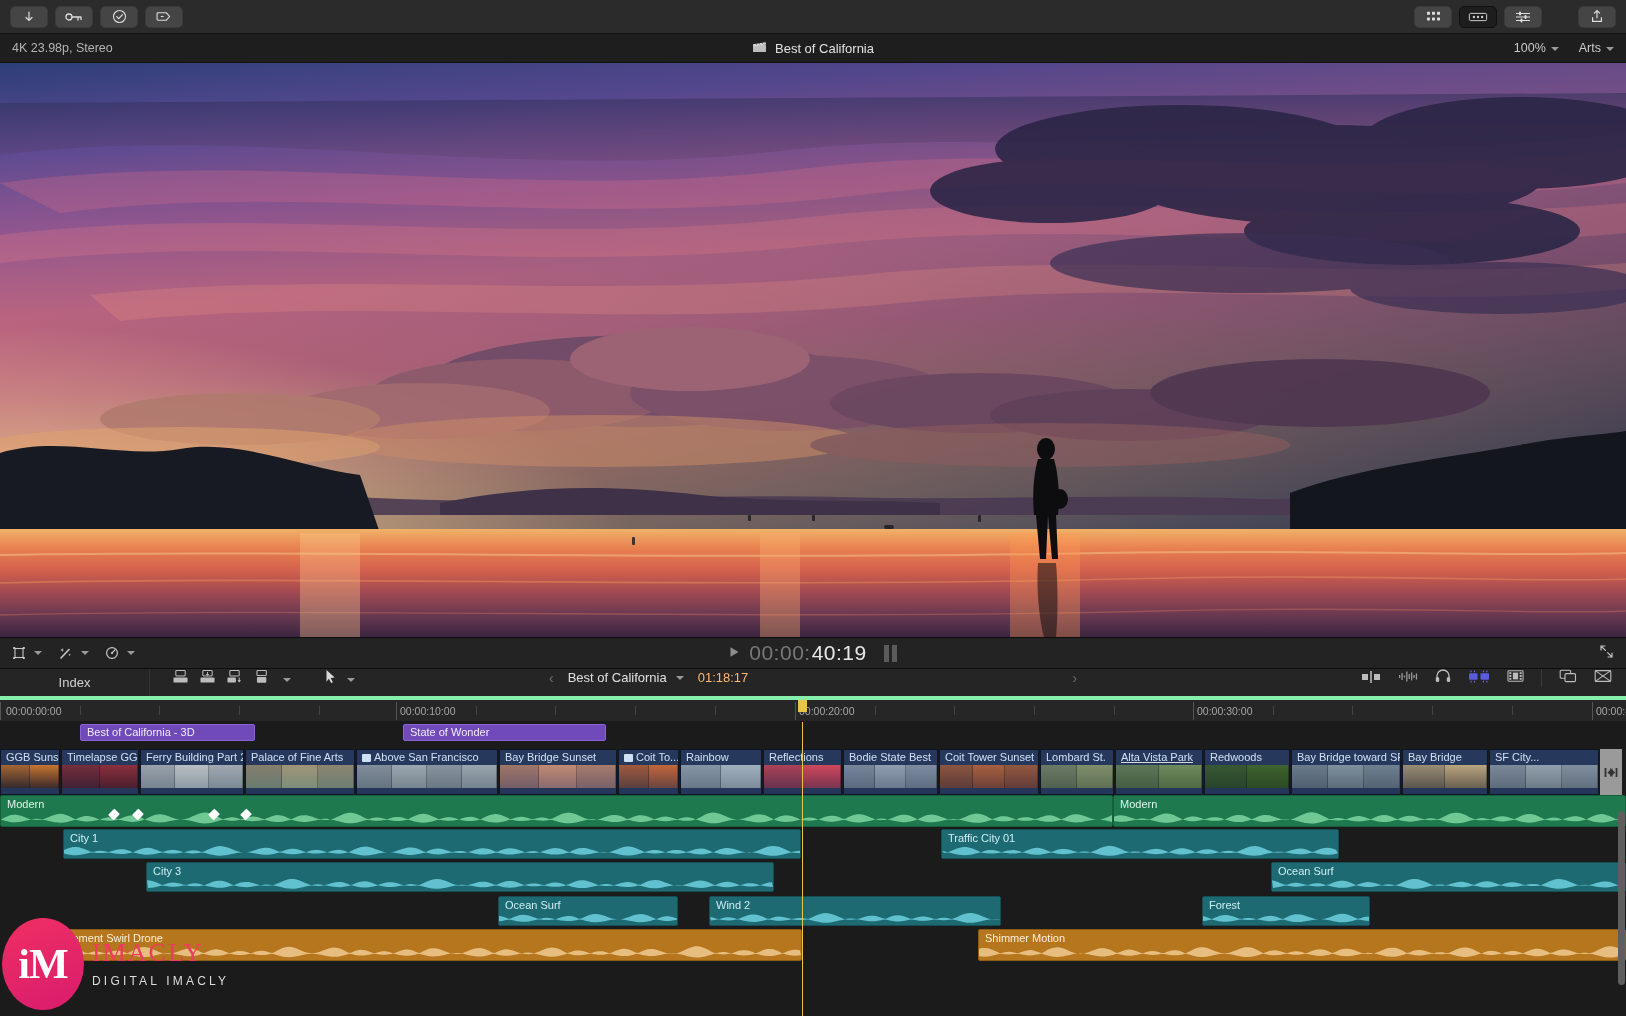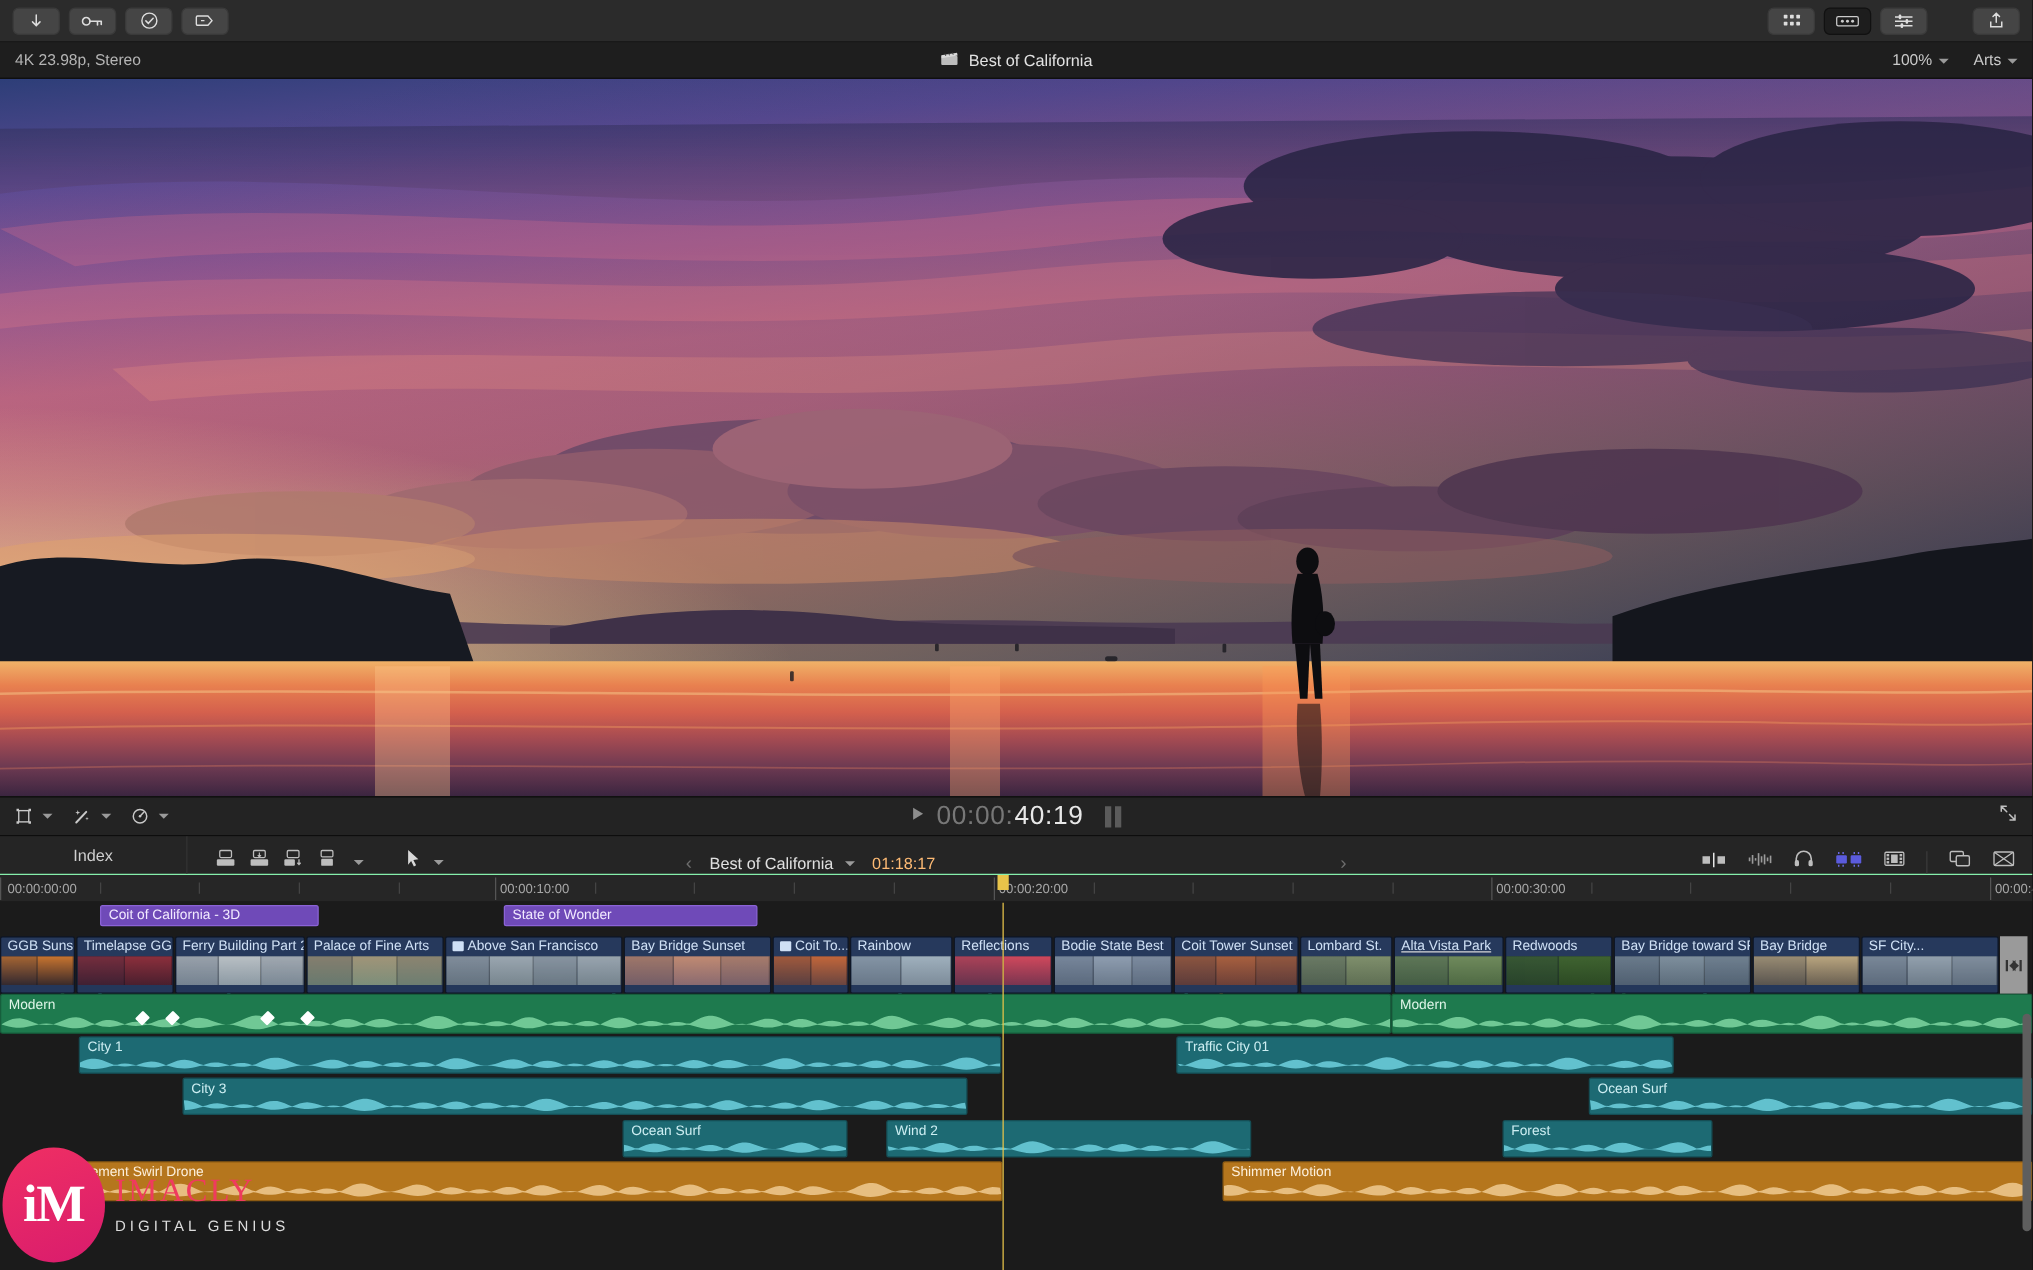--- a/index.html
+++ b/index.html
@@ -38,22 +38,22 @@
   .tc { position:absolute; left:0; right:0; display:flex; align-items:center;
     justify-content:center; gap:9px; pointer-events:none; }
   .tc-text { font-size:21px; letter-spacing:.5px; font-family:"Liberation Sans",sans-serif; }
   .tc-dim { color:#777; }
   .tc-br { color:#e8e8e8; }
   .tc-bars { display:flex; gap:3px; margin-left:8px; }
   .tc-bars i { display:block; width:5px; height:17px; background:#5b5b5b; }
   .tr-right { margin-left:auto; }
 
   
-  .tlbar { height:31px; background:#252525; border-bottom:1px solid #86efac;
-    display:flex; align-items:flex-end; position:relative; }
+  .tlbar { height:31px; background:#252525; border-bottom:4px solid #86efac;
+    display:flex; align-items:flex-start; position:relative; }
   .index { width:150px; text-align:center; font-size:13px; color:#cfcfcf;
     border-right:1px solid #333; height:100%; display:flex; align-items:center; justify-content:center;}
   .tl-tools { display:flex; align-items:center; gap:10px; padding-left:22px; }
   .tl-center { position:absolute; left:0; right:0; display:flex; align-items:center;
     justify-content:center; gap:14px; font-size:13px; color:#e0e0e0; }
   .arrowbtn { color:#6d6d6d; font-size:15px; }
   .tl-right { margin-left:auto; display:flex; align-items:center; gap:17px; padding-right:14px; }
   .vsep { width:1px; height:18px; background:#3b3b3b; }
 
   
@@ -526,21 +526,21 @@
     <div class="rl-label" style="left: 6px;">00:00:00:00</div>
     <div class="rl-label" style="left: 400px;">00:00:10:00</div>
     <div class="rl-label" style="left: 799px;">00:00:20:00</div>
     <div class="rl-label" style="left: 1197px;">00:00:30:00</div>
     <div class="rl-label" style="left: 1596px;">00:00:40:00</div>
     <div class="ph-ruler" style="left: 798px;"></div>
   </div>
 
 <div class="tlbody">
   <div class="titlerow">
-      <div class="titleclip" style="left: 80px; width: 175px;">Coit of California - 3D</div>
+      <div class="titleclip" style="left: 80px; width: 175px;">Best of California - 3D</div>
       <div class="titleclip" style="left: 403px; width: 203px;">State of Wonder</div>
     </div>
   <div class="cliprow">
       <div class="vclip" style="left: 0px; width: 60px;">
         <div class="lab">GGB Sunset</div>
         <div class="thumbs">
           <div style="background: linear-gradient(rgb(200, 116, 47) 0%, rgb(58, 42, 42) 100%); opacity: 0.8; border-right: 1px solid rgba(0, 0, 0, 0.28);"></div>
           <div style="background: linear-gradient(rgb(200, 116, 47) 0%, rgb(58, 42, 42) 100%); opacity: 1; border-right: 1px solid rgba(0, 0, 0, 0.28);"></div>
         </div>
         <div class="foot"></div>
@@ -782,15 +782,15 @@
 
   <div class="scroll-v">
       <i style="top:30%;height:60%"></i>
     </div>
 
   <div class="wm">
     <div class="wm-circle">
       <span class="wm-im">iM</span>
     </div>
     <div class="wm-t1">IMACLY</div>
-    <div class="wm-t2">DIGITAL GENIUS</div>
+    <div class="wm-t2">DIGITAL IMACLY</div>
   </div>
 </div>
 
 </body></html>

